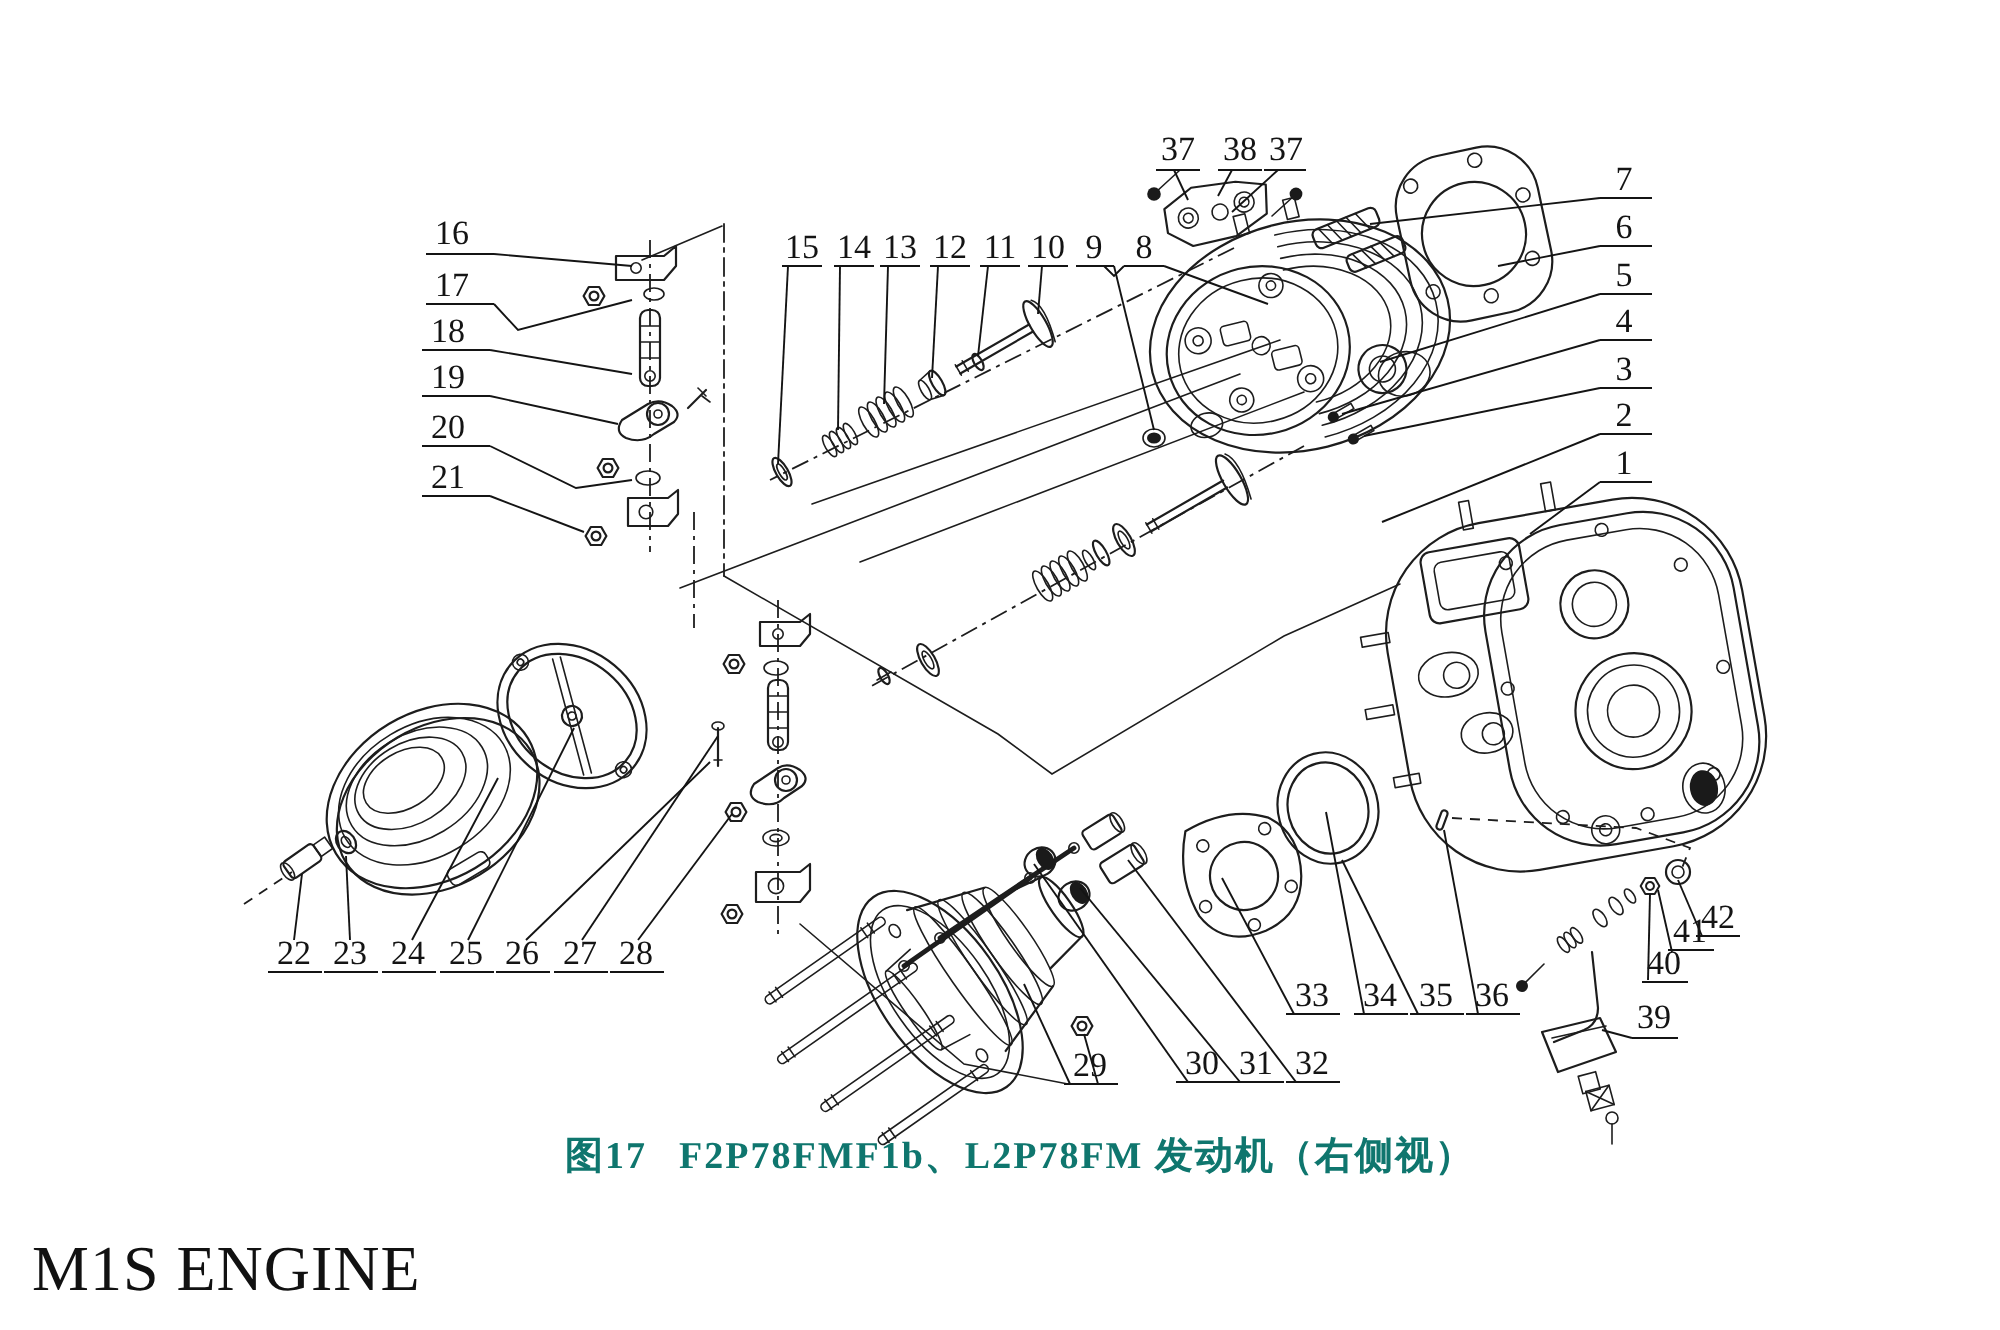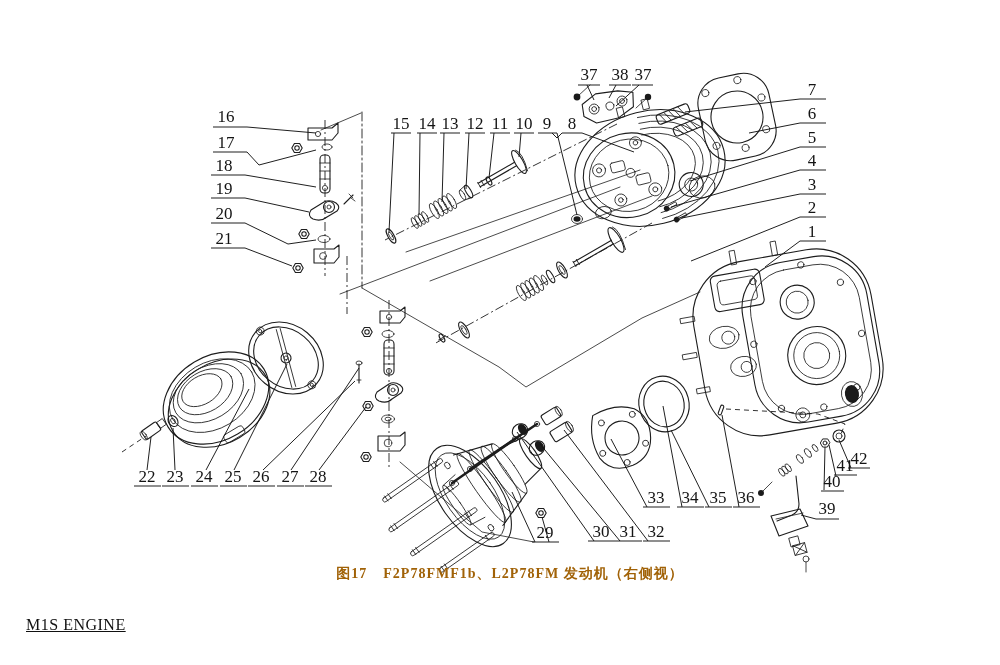--- a/index.html
+++ b/index.html
@@ -8,23 +8,23 @@
   #art{position:absolute;left:0;top:0;}
   
   .s  {stroke:#1d1d1d;stroke-width:1.1;fill:none;stroke-linecap:round;stroke-linejoin:round;}
   .t  {stroke:#1d1d1d;stroke-width:.8;fill:none;stroke-linecap:round;}
   .f  {fill:#1a1a1a;stroke:none;}
   .dd {stroke:#1d1d1d;stroke-width:.9;fill:none;stroke-dasharray:9 3 2 3;}
   .dash{stroke:#1d1d1d;stroke-width:.9;fill:none;stroke-dasharray:5 4;}
   .callout-num{font-family:"Liberation Serif",serif;font-size:17px;fill:#141414;text-anchor:middle;}
   .cl {stroke:#141414;stroke-width:.95;fill:none;}
   #caption{position:absolute;left:250px;top:565px;width:520px;text-align:center;
-           font-size:14px;font-weight:bold;color:#a16207;letter-spacing:1px;white-space:nowrap;}
+           font-size:19px;font-weight:bold;color:#0f766e;letter-spacing:1px;white-space:nowrap;}
   #caption .gap{display:inline-block;width:16px;}
-  #brand{position:absolute;left:26px;top:616px;font-size:16px;color:#111;letter-spacing:.5px;text-decoration:underline;}
+  #brand{position:absolute;left:16px;top:616px;font-size:32px;color:#111;letter-spacing:.5px;}
 </style>
 </head>
 <body>
 
 <div id="page">
 
 <svg id="art" width="1000" height="665" viewBox="0 0 1000 665">
   <defs>
     <g id="nut">
           <path d="M5.2,0 2.6,4.5 -2.6,4.5 -5.2,0 -2.6,-4.5 2.6,-4.5Z"></path>

